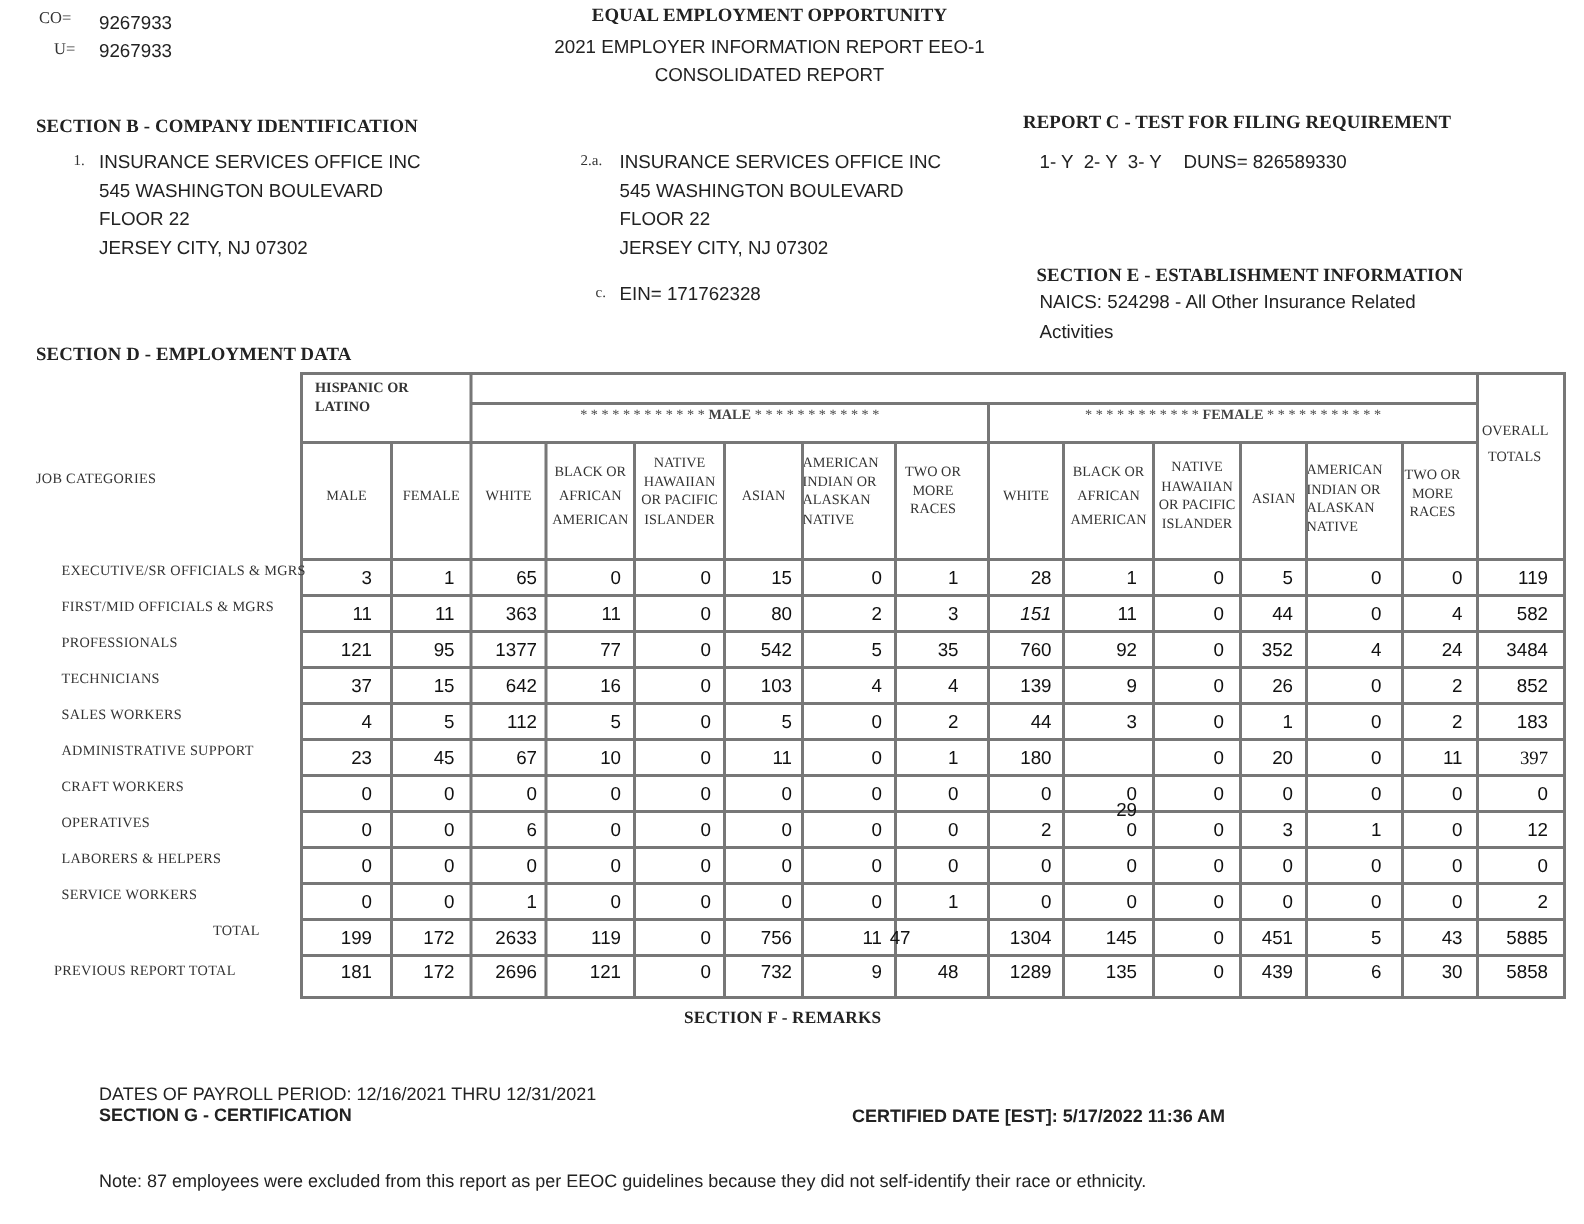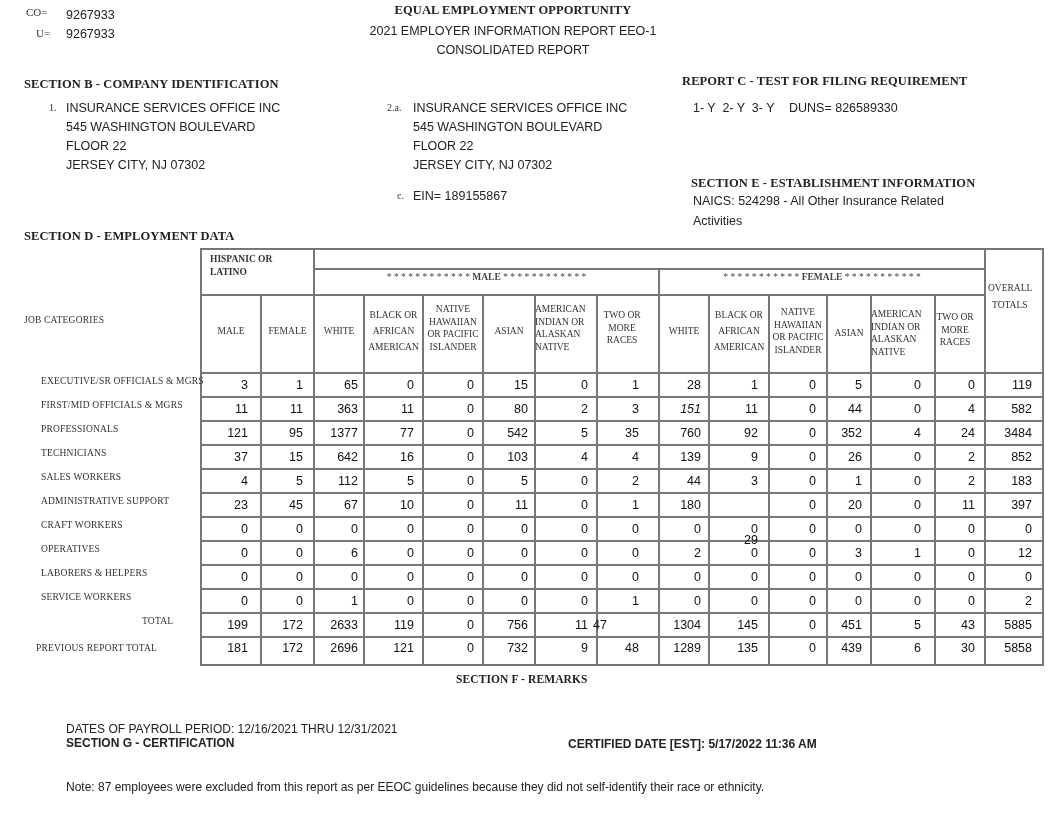--- a/index.html
+++ b/index.html
@@ -38,21 +38,21 @@
 
 <div class="abs lbl-small" style="left:387px; top:102px; font-size:10px;">2.a.</div>
 <div class="abs" style="left:413px; top:101px;">
   <div class="txt" style="height:19px;">INSURANCE SERVICES OFFICE INC</div>
   <div class="txt" style="height:19px;">545 WASHINGTON BOULEVARD</div>
   <div class="txt" style="height:19px;">FLOOR 22</div>
   <div class="txt" style="height:19px;">JERSEY CITY, NJ 07302</div>
 </div>
 
 <div class="abs lbl-small" style="left:397px; top:190px; font-size:10px;">c.</div>
-<div class="abs txt" style="left:413px; top:189px;">EIN= 189155867</div>
+<div class="abs txt" style="left:413px; top:189px;">EIN= 171762328</div>
 
 <div class="abs hdr-bold" style="left:682px; top:74px;">REPORT C - TEST FOR FILING REQUIREMENT</div>
 <div class="abs txt" style="left:693px; top:101px; white-space:pre;">1- Y  2- Y  3- Y</div>
 <div class="abs txt" style="left:789px; top:101px;">DUNS= 826589330</div>
 
 <div class="abs hdr-bold" style="left:691px; top:176px;">SECTION E - ESTABLISHMENT INFORMATION</div>
 <div class="abs txt" style="left:693px; top:194px;">NAICS: 524298 - All Other Insurance Related</div>
 <div class="abs txt" style="left:693px; top:214px;">Activities</div>
 
 <div class="abs hdr-bold" style="left:24px; top:229px;">SECTION D - EMPLOYMENT DATA</div>
@@ -214,21 +214,21 @@
       <div class="cell-num" style="left: 424px; width: 50px; top: 493px;">0</div>
       <div class="cell-num" style="left: 478px; width: 50px; top: 493px;">11</div>
       <div class="cell-num" style="left: 538px; width: 50px; top: 493px;">0</div>
       <div class="cell-num" style="left: 589px; width: 50px; top: 493px;">1</div>
       <div class="cell-num" style="left: 651px; width: 50px; top: 493px;">180</div>
       <div class="cell-num" style="left: 708px; width: 50px; top: 493px; margin-top: 35px;">29</div>
       <div class="cell-num" style="left: 766px; width: 50px; top: 493px;">0</div>
       <div class="cell-num" style="left: 812px; width: 50px; top: 493px;">20</div>
       <div class="cell-num" style="left: 871px; width: 50px; top: 493px;">0</div>
       <div class="cell-num" style="left: 925px; width: 50px; top: 493px;">11</div>
-      <div class="cell-num" style="left: 982px; width: 50px; top: 493px;">397</div>
+      <div class="cell-num" style="left: 982px; width: 50px; top: 493px; font-family: Liberation Serif, serif;">397</div>
       <div class="jobcat" style="left: 41px; top: 520px;">CRAFT WORKERS</div>
       <div class="cell-num" style="left: 198px; width: 50px; top: 517px;">0</div>
       <div class="cell-num" style="left: 253px; width: 50px; top: 517px;">0</div>
       <div class="cell-num" style="left: 308px; width: 50px; top: 517px;">0</div>
       <div class="cell-num" style="left: 364px; width: 50px; top: 517px;">0</div>
       <div class="cell-num" style="left: 424px; width: 50px; top: 517px;">0</div>
       <div class="cell-num" style="left: 478px; width: 50px; top: 517px;">0</div>
       <div class="cell-num" style="left: 538px; width: 50px; top: 517px;">0</div>
       <div class="cell-num" style="left: 589px; width: 50px; top: 517px;">0</div>
       <div class="cell-num" style="left: 651px; width: 50px; top: 517px;">0</div>

